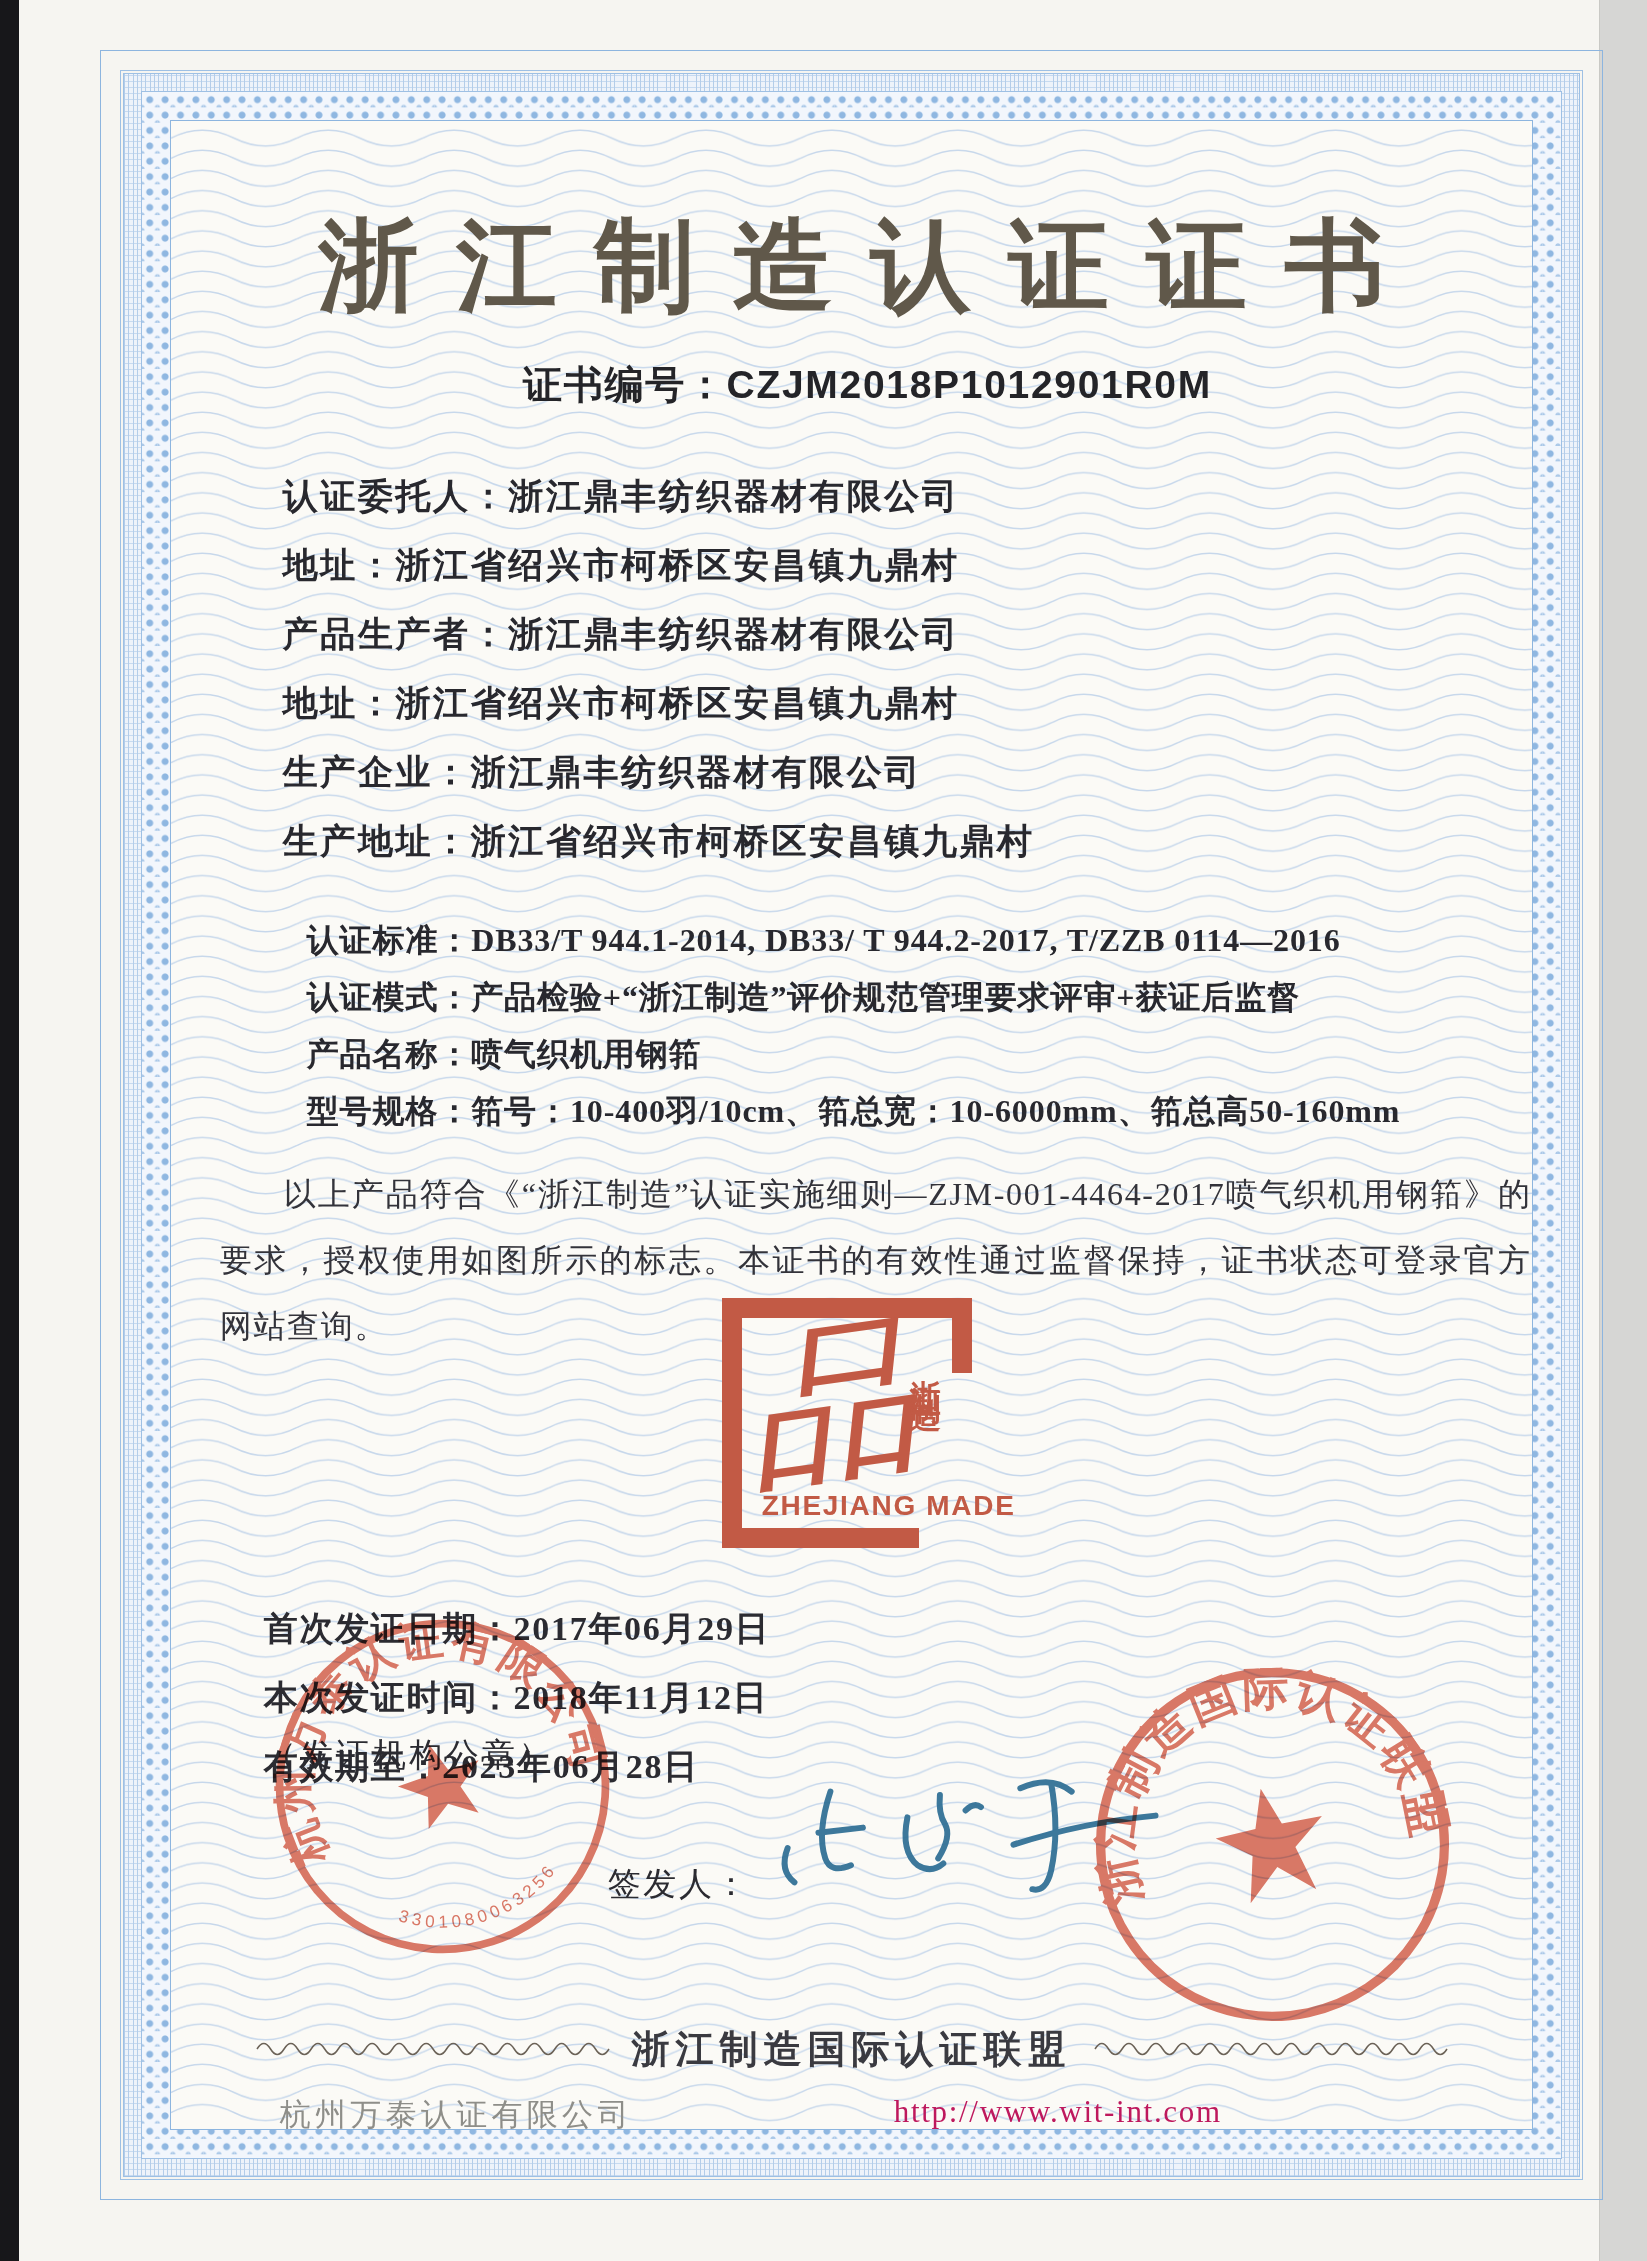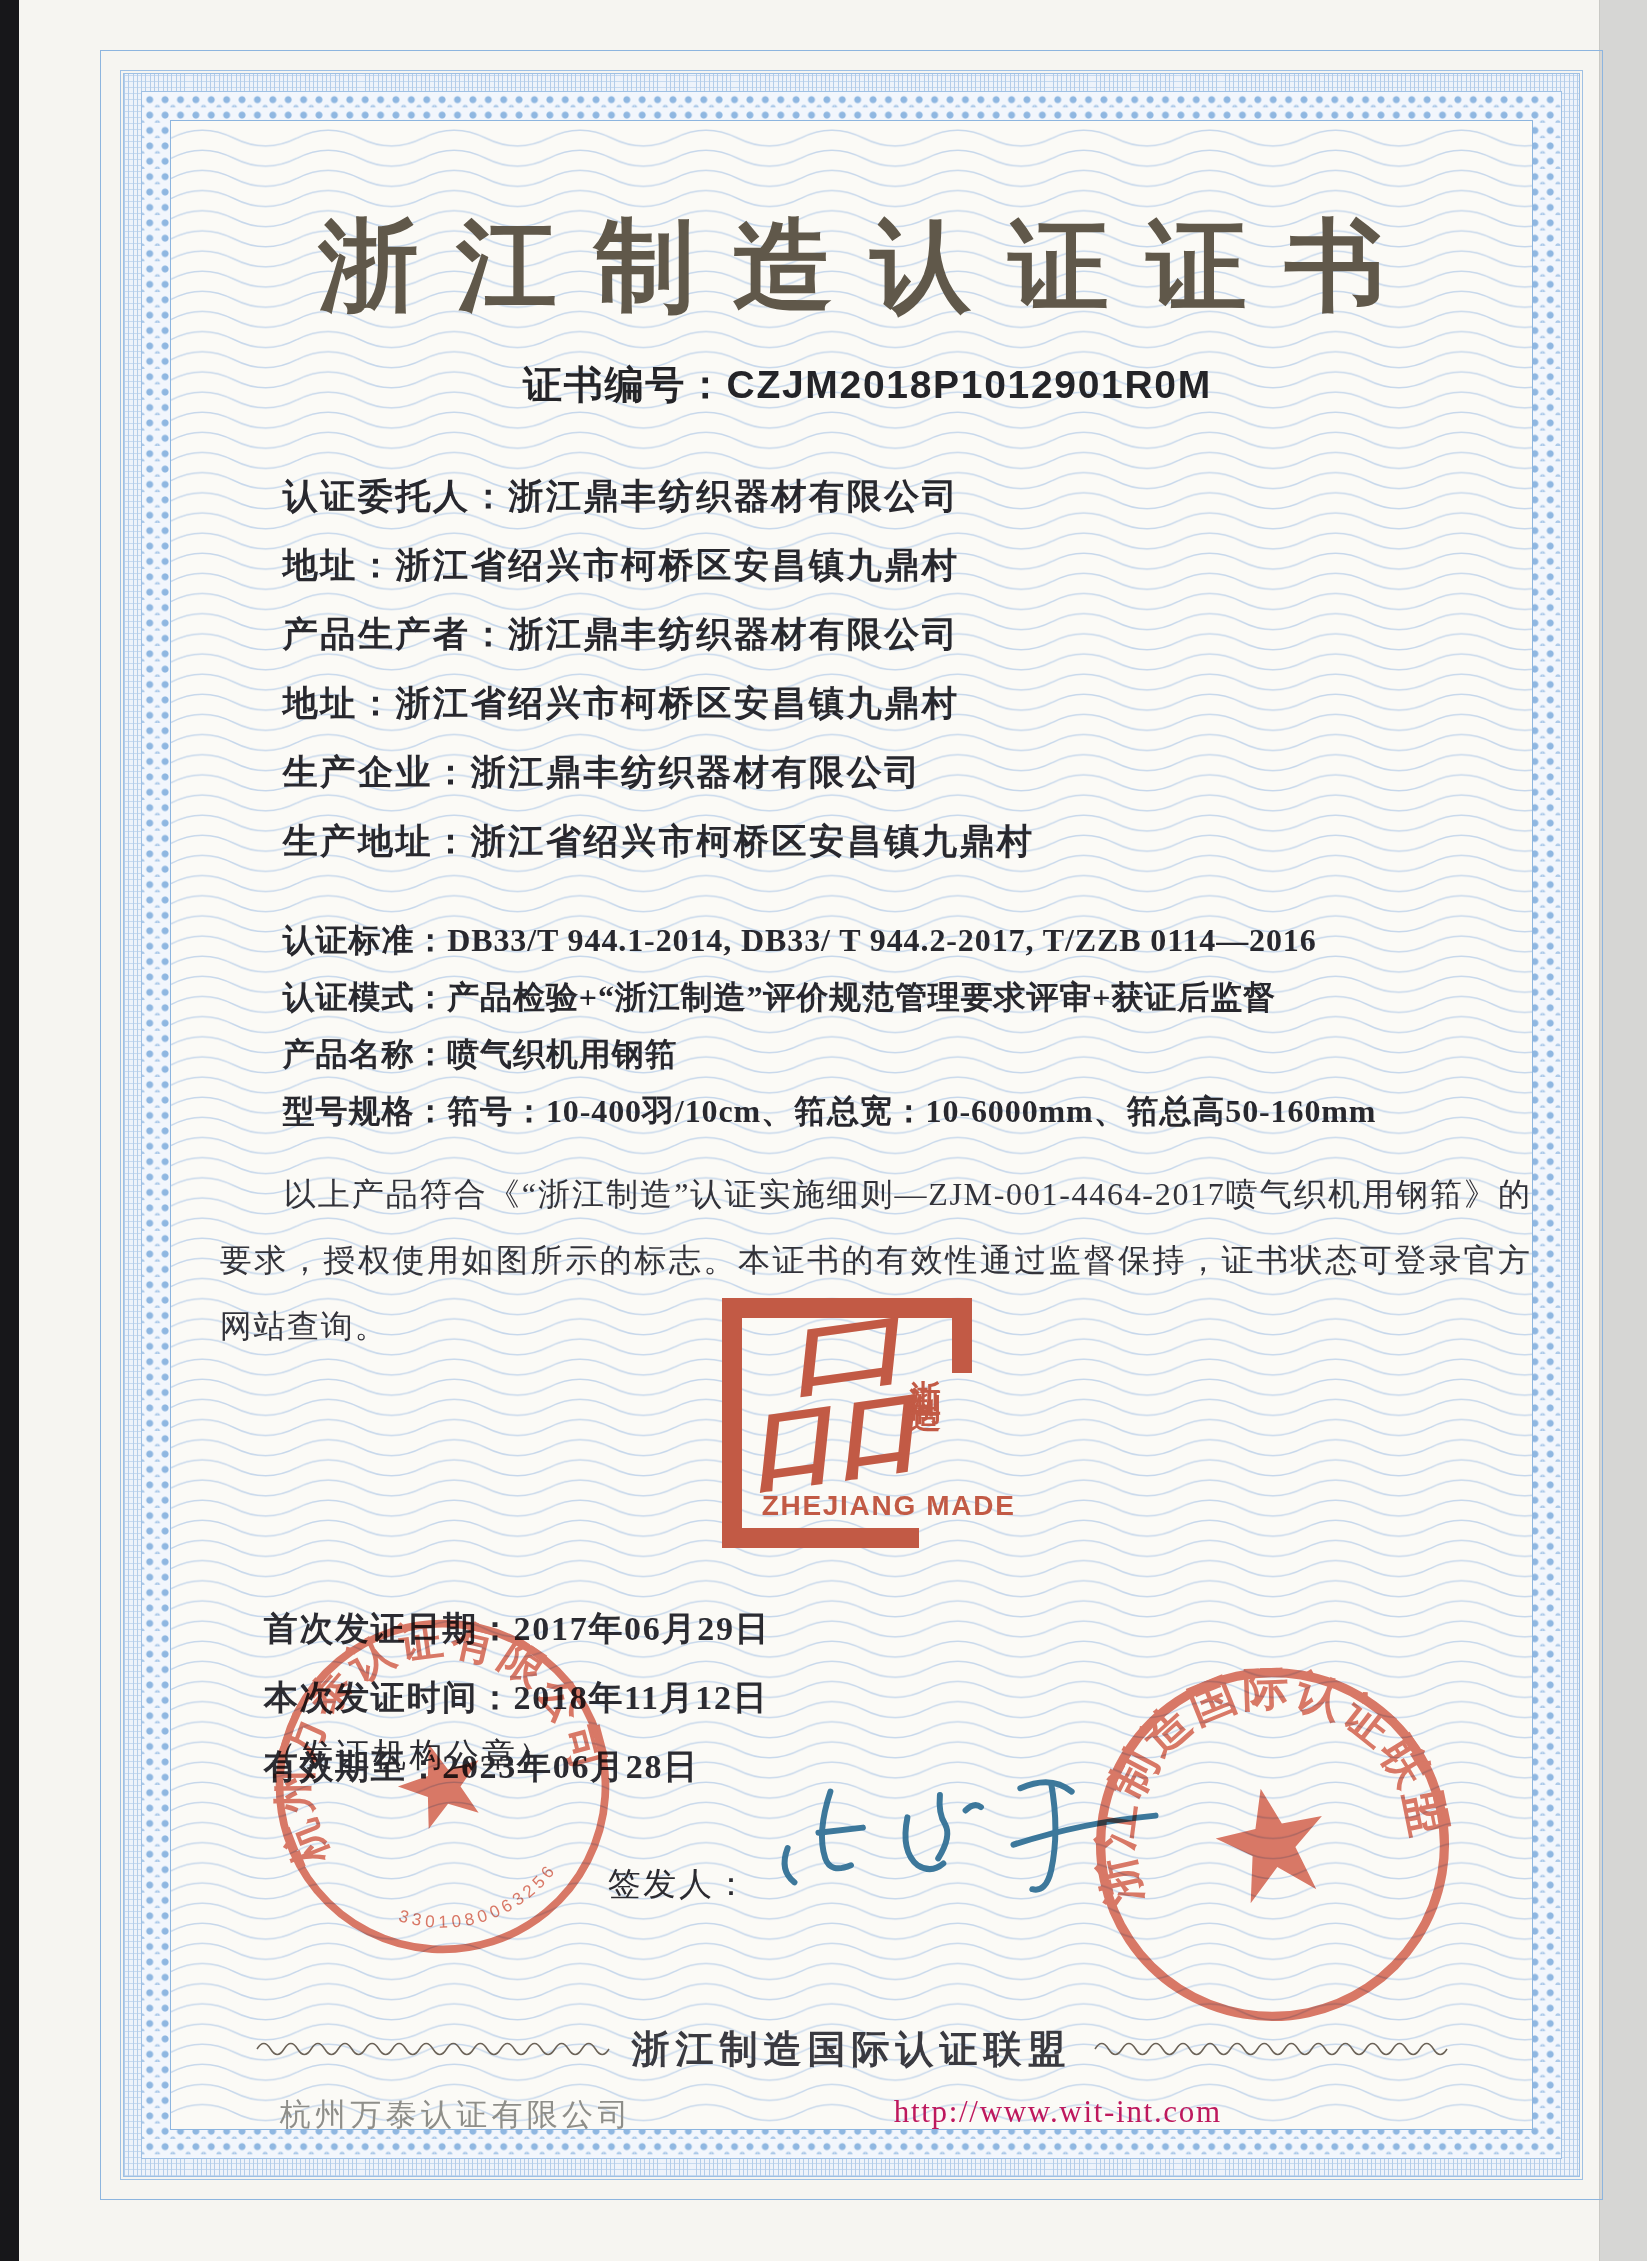--- a/index.html
+++ b/index.html
@@ -46,21 +46,21 @@
     font-family:"DejaVu Serif", serif;text-indent:38px;
   }
   .certline{
     left:16px;top:237px;width:100%;text-align:center;
     font-size:39px;font-weight:bold;color:#242428;letter-spacing:1.7px;
     font-family:"Liberation Sans", sans-serif;
   }
   .infoblock{left:112px;top:341px;font-size:35px;font-weight:bold;color:#28282e;letter-spacing:2.6px;}
   .infoblock .ln{height:69px;line-height:69px;white-space:nowrap;}
   .specblock{left:112px;top:791px;font-size:32px;font-weight:bold;color:#28282e;letter-spacing:0.9px;}
-  .specblock .ln{height:57px;line-height:57px;white-space:nowrap;}
+  .specblock .ln{height:57px;line-height:57px;white-space:nowrap;margin-left:24px;}
   .statement{
     left:49px;top:1040px;width:1312px;font-size:32px;line-height:66px;
     color:#33333a;letter-spacing:1.7px;text-align:justify;text-indent:2em;
   }
   
   .logo{left:551px;top:1177px;width:250px;height:250px;}
   .logo .bar{position:absolute;background:#c25a45;}
   .lg-top{left:0;top:0;width:100%;height:20px;}
   .lg-left{left:0;top:0;width:20px;height:100%;}
   .lg-right{right:0;top:0;width:20px;height:30%;}

